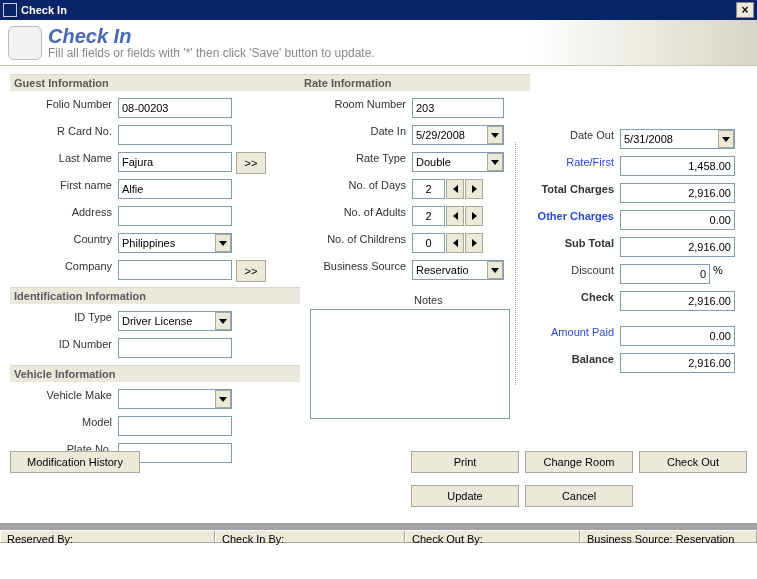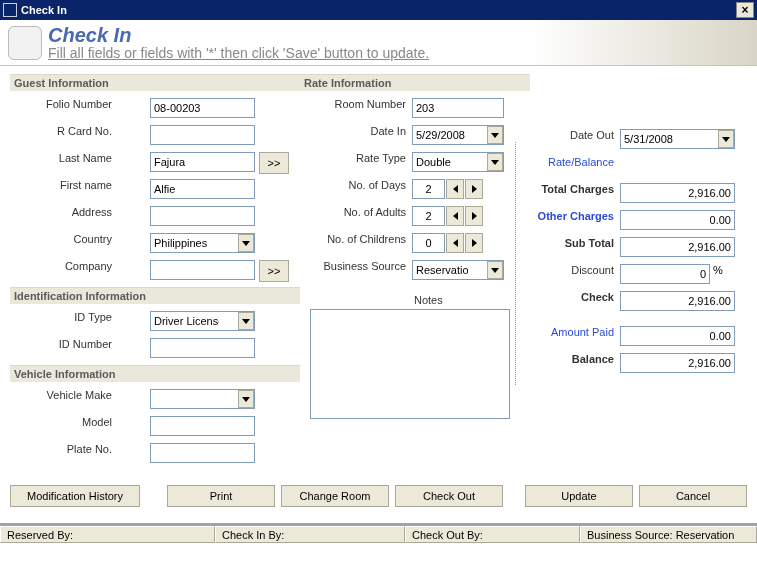--- a/index.html
+++ b/index.html
@@ -6,57 +6,57 @@
   body { font-family: Tahoma, Arial, sans-serif; font-size: 11px; background: #fff; width: 757px; height: 579px; overflow: hidden; }
   .titlebar { background: #0a246a; color: #fff; height: 20px; display: flex; align-items: center; padding: 0 3px; justify-content: space-between; }
   .titlebar-left { display: flex; align-items: center; gap: 4px; }
   .titlebar-icon { width: 14px; height: 14px; background: #0a246a; border: 1px solid #ccd; display: inline-block; }
   .titlebar-title { font-weight: bold; font-size: 11px; }
   .titlebar-close { background: #ece9d8; color: #000; width: 18px; height: 16px; text-align: center; line-height: 14px; border: 1px solid #888; font-family: Arial; font-size: 12px; font-weight: bold; cursor: default; }
   .header { background: linear-gradient(to right, #fff 70%, #d9d5c6 100%); height: 46px; display: flex; align-items: center; padding-left: 8px; border-bottom: 1px solid #ccc5b3; }
   .header-icon { width: 34px; height: 34px; border: 1px solid #bbb; border-radius: 6px; background: #f2f2f2; margin-right: 6px; }
   .header-text { display: flex; flex-direction: column; }
   .header-title { color: #4a69b3; font-size: 20px; font-weight: bold; font-style: italic; line-height: 1; }
-  .header-sub { color: #888; font-size: 14px; text-decoration: underline; }
+  .header-sub { color: #888; font-size: 12px; }
   .content { padding: 8px 10px 4px 10px; position: relative; height: 477px; }
   .cols { display: flex; }
   .col1 { width: 290px; }
   .col2 { width: 230px; }
   .col3 { flex: 1; padding-top: 55px; }
   .section-head { color: #5a5a5a; font-weight: bold; background: #eae7db; border-top: 1px solid #ddd8c9; border-bottom: 1px solid #fff; padding: 2px 4px; margin-bottom: 6px; }
   .row { display: flex; align-items: flex-start; margin-bottom: 5px; height: 22px; }
   .lbl { width: 108px; text-align: right; padding-right: 6px; color: #333; }
   .lbl-blue { color: #2a4bd8; }
   .lbl-bold { font-weight: bold; }
   input.txt { height: 20px; border: 1px solid #7f9db9; padding: 1px 3px; font-size: 11px; font-family: inherit; background: #fff; }
-  .w105 { width: 105px; margin-left: 32px; }
+  .w105 { width: 114px; }
   .w100 { width: 92px; }
   .w33  { width: 33px; text-align: center; }
   .selwrap { position: relative; display: inline-block; }
   .selwrap input { padding-right: 35px; }
   .dropbtn { position: absolute; right: 1px; top: 1px; width: 16px; height: 18px; background: #ece9d8; border: 1px solid #aca899; display: flex; align-items: center; justify-content: center; cursor: default; }
   .dropbtn::after { content: ""; border-left: 4px solid transparent; border-right: 4px solid transparent; border-top: 5px solid #000; }
   .btn { height: 22px; border: 1px solid #aca899; background: #ece9d8; font-size: 11px; font-family: inherit; cursor: default; padding: 0 16px; }
   .btn-sm { width: 30px; padding: 0; }
   .spinbtn { width: 18px; height: 20px; border: 1px solid #aca899; background: #ece9d8; display: inline-flex; align-items: center; justify-content: center; cursor: default; margin-left: 1px; }
   .spinbtn.left::after  { content: ""; border-top: 4px solid transparent; border-bottom: 4px solid transparent; border-right: 5px solid #000; }
   .spinbtn.right::after { content: ""; border-top: 4px solid transparent; border-bottom: 4px solid transparent; border-left: 5px solid #000; }
   .col2-label { width: 112px; text-align: right; padding-right: 6px; }
   .col3-label { width: 90px; text-align: right; padding-right: 6px; }
   .col3 input.txt { text-align: right; width: 115px; }
   .pct { margin-left: 3px; }
   .divider { position: absolute; left: 515px; top: 76px; height: 243px; border-left: 1px dotted #999; }
   .notes-lbl { margin: 12px 0 3px 2px; color: #333; }
   textarea.notes { width: 200px; height: 110px; border: 1px solid #7f9db9; font-family: inherit; font-size: 11px; resize: none; }
   .bottom-btns { position: absolute; bottom: 36px; left: 10px; right: 10px; display: flex; justify-content: space-between; align-items: flex-start; }
   .bottom-btns .left-btns { display: flex; gap: 6px; }
-  .bottom-btns .right-btns { display: flex; flex-direction: row; align-items: flex-start; gap: 22px; }
+  .bottom-btns .right-btns { display: flex; flex-direction: column; align-items: flex-start; gap: 12px; }
   .bottom-btns .right-btns .btn-row { display: flex; gap: 6px; }
   .btn-wide { width: 108px; }
-  .statusbar { position: absolute; bottom: 0; left: 0; right: 0; height: 20px; display: flex; border-top: 3px solid #a3a3a3; background: #ece9d8; }
+  .statusbar { position: absolute; bottom: 0; left: 0; right: 0; height: 20px; display: flex; border-top: 7px solid #a3a3a3; background: #ece9d8; }
   .status-cell { border: 1px solid #fff; border-right: 1px solid #aca899; border-bottom: 1px solid #aca899; padding: 2px 6px; height: 100%; }
   .sc1 { width: 215px; } .sc2 { width: 190px; } .sc3 { width: 175px; } .sc4 { flex: 1; }
 </style>
 </head>
 <body>
 
 <div class="titlebar">
   <div class="titlebar-left">
     <span class="titlebar-icon"></span>
     <span class="titlebar-title">Check In</span>
@@ -200,21 +200,22 @@
 
     <div class="col3">
       <div class="row">
         <div class="lbl col3-label">Date Out</div>
         <span class="selwrap">
           <input class="txt" style="text-align: left;" value="5/31/2008">
           <span class="dropbtn"></span>
         </span>
       </div>
       <div class="row">
-        <div class="lbl col3-label lbl-blue">Rate/Balance</div>
+        <div class="lbl col3-label lbl-blue">Rate/First</div>
+        <input class="txt" readonly="" value="1,458.00" style="">
       </div>
       <div class="row">
         <div class="lbl col3-label lbl-bold">Total Charges</div>
         <input class="txt" readonly="" value="2,916.00" style="">
       </div>
       <div class="row">
         <div class="lbl col3-label lbl-blue lbl-bold">Other Charges</div>
         <input class="txt" readonly="" value="0.00" style="">
       </div>
       <div class="row">

